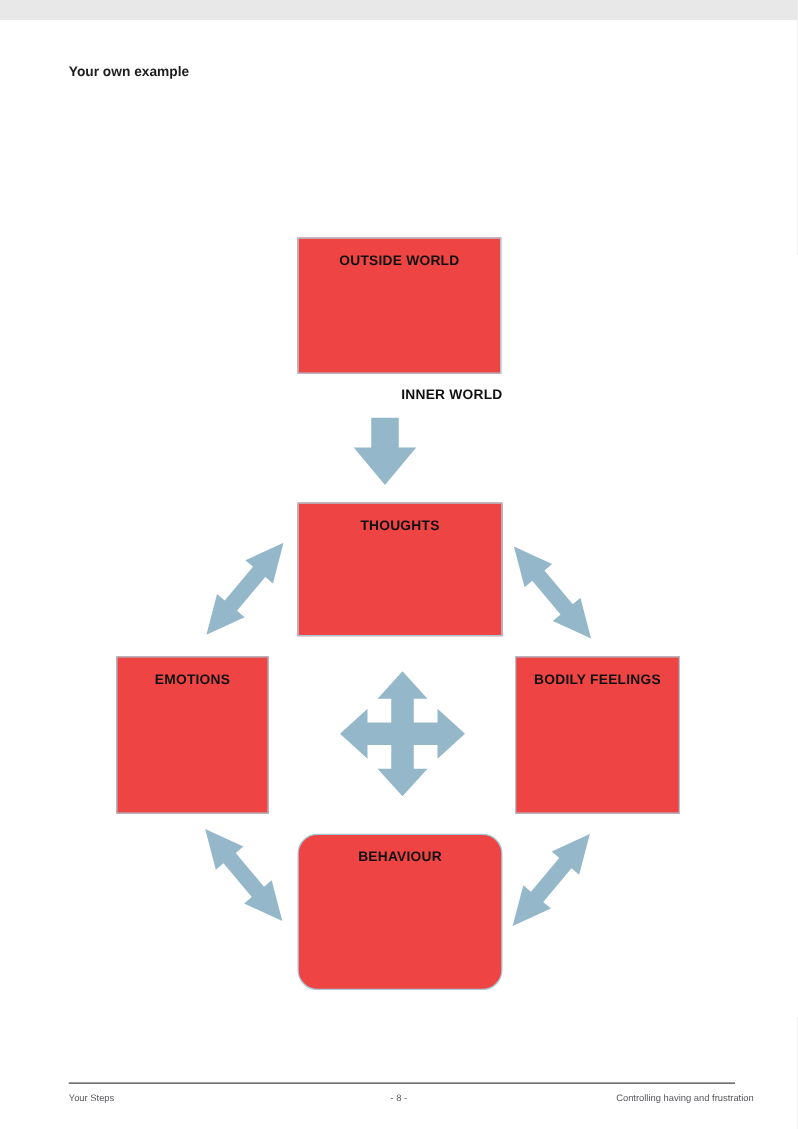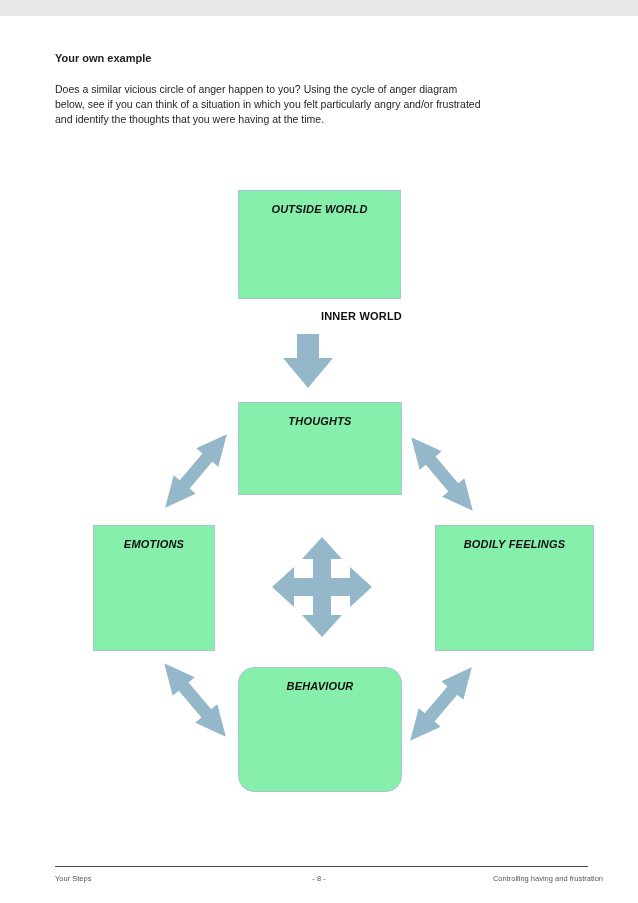--- a/index.html
+++ b/index.html
@@ -10,58 +10,55 @@
     color:var(--text,#1e1e1e);
     overflow:hidden;
   }
   .abs { position:absolute; }
   .heading { left:55px; top:36px; font-size:11px; font-weight:bold; }
   .para {
     left:55px; top:66px; width:545px;
     font-size:10.5px; line-height:15px; white-space:pre-line;
   }
   .box {
-    box-sizing:border-box; background:#86efac;
+    box-sizing:border-box; background:#ef4444;
     border:1px solid var(--box_border,#a8c6d4);
-    text-align:center; padding-top:8px;font-style:italic;
+    text-align:center; padding-top:8px;
   }
   .box-label, .dlabel {
     font-size:11px; font-weight:bold; color:#101010; letter-spacing:0.2px;
   }
   .dlabel { text-align:right; }
   .box-outside   { left:238px; top:174px; width:163px; height:109px; }
   .label-inner   { left:238px; top:294px; width:164px; }
   .arrow { color:var(--arrow,#94b7ca); line-height:0; }
   .arrow-down    { left:283px; top:318px; }
-  .box-thoughts  { left:238px; top:386px; width:164px; height:93px;text-align:center; }
+  .box-thoughts  { left:238px; top:386px; width:164px; height:107px;text-align:center; }
   .darrow { width:96px; height:34px; }
   .arr-tl { left:148px; top:438px; transform:rotate(-50deg); }
   .arr-tr { left:394px; top:441px; transform:rotate(50deg); }
   .arr-bl { left:147px; top:667px; transform:rotate(50deg); }
   .arr-br { left:393px; top:671px; transform:rotate(-50deg); }
   .box-emotions  { left:93px;  top:509px; width:122px; height:126px; }
-  .box-bodily    { left:435px; top:509px; width:159px; height:126px; }
+  .box-bodily    { left:412px; top:509px; width:132px; height:126px; }
   .quad-arrow    { left:272px; top:521px; }
   .box-behaviour { left:238px; top:651px; width:164px; height:125px;border-radius:16px; }
   .footer-rule { left:55px; top:850px; width:533px; height:1px; background:var(--rule,#454545); }
   .footer-text { top:858px; font-size:7.5px; color:var(--footer_text,#55565a); }
   .footer-left   { left:55px; }
   .footer-center { left:0; width:638px; text-align:center; }
   .footer-right  { right:35px; }
 </style>
 </head>
 <body>
 
 <div class="page">
 
   <div class="abs heading">Your own example</div>
 
-  <div class="abs para">Does a similar vicious circle of anger happen to you? Using the cycle of anger diagram
-below, see if you can think of a situation in which you felt particularly angry and/or frustrated
-and identify the thoughts that you were having at the time.</div>
 
   <div class="abs diagram">
 
     <div class="abs box box-outside">
       <span class="box-label">OUTSIDE WORLD</span>
     </div>
 
     <div class="abs dlabel label-inner">INNER WORLD</div>
 
     <div class="abs arrow arrow-down">

